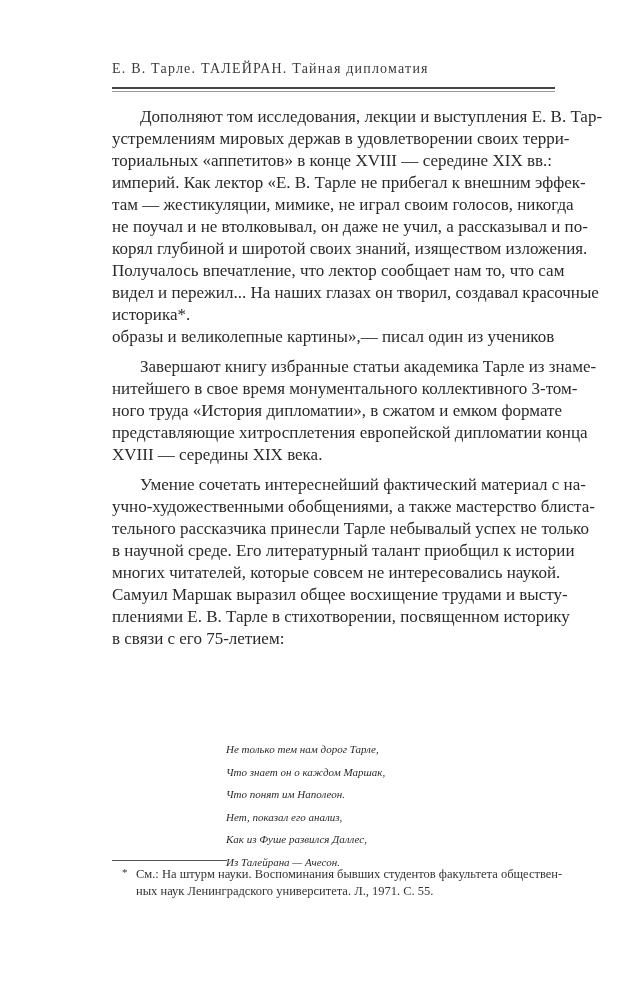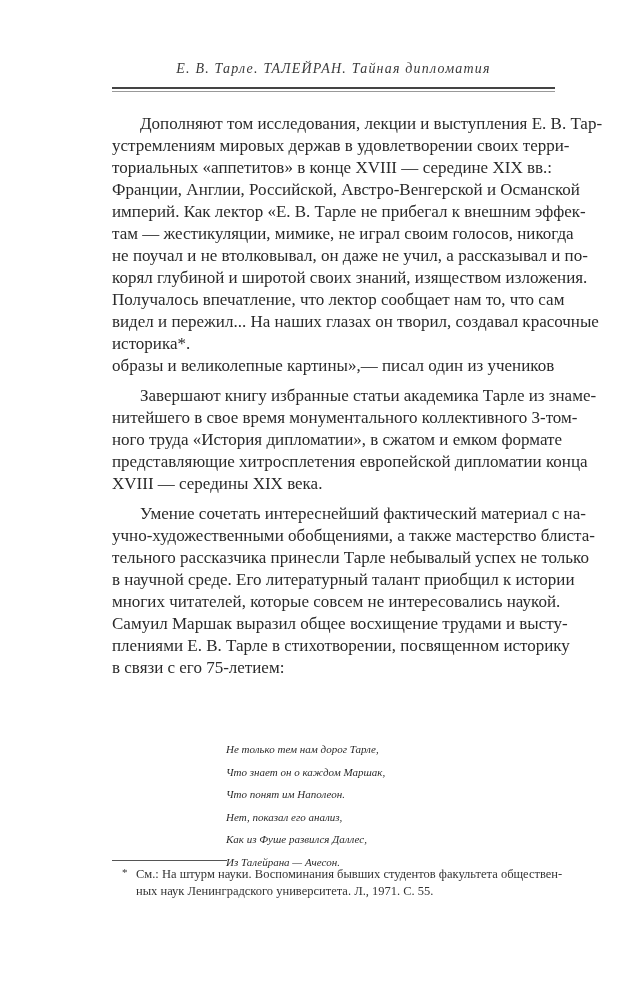--- a/index.html
+++ b/index.html
@@ -1,22 +1,22 @@
 <!DOCTYPE html>
 <html><head>
 <meta charset="utf-8">
 <style>
   html,body{margin:0;padding:0;background:#ffffff;}
   body{width:644px;height:1000px;position:relative;overflow:hidden;
        font-family:"Liberation Serif","DejaVu Serif",serif;color:#2a2a2a;}
-  .header{position:absolute;left:112px;top:60px;width:443px;text-align:center;
-          font-size:14px;letter-spacing:1.2px;color:#3a3a3a;line-height:18px;font-style:italic;}
+  .header{position:absolute;left:112px;top:60px;width:443px;text-align:left;
+          font-size:14px;letter-spacing:1.2px;color:#3a3a3a;line-height:18px;}
   .rule-thick{position:absolute;left:112px;top:87px;width:443px;height:2px;background:#444;}
   .rule-thin{position:absolute;left:112px;top:91px;width:443px;height:1px;background:#999;}
-  .body{position:absolute;left:112px;top:106px;width:440px;font-size:17px;line-height:22px;margin-top:7px;}
+  .body{position:absolute;left:112px;top:106px;width:440px;font-size:17px;line-height:22px;}
   .line{display:block;text-align:justify;text-align-last:justify;white-space:nowrap;height:22px;}
   .line.last{text-align-last:left;}
   .line.indent{padding-left:28px;}
   .para{margin-bottom:8px;}
   .poem{position:absolute;left:226px;top:738px;font-style:italic;font-size:11px;line-height:22.5px;}
   .poem span{display:block;}
   .fn-rule{position:absolute;left:112px;top:860px;width:115px;height:1px;background:#555;}
   .footnote{position:absolute;left:126px;top:866px;width:430px;font-size:12.5px;line-height:17px;color:#333;}
   .footnote .star{position:absolute;left:-4px;top:-2px;font-size:11px;}
   .footnote .fline{display:block;padding-left:10px;white-space:nowrap;}
@@ -27,21 +27,20 @@
 
 <div class="header">Е. В. Тарле. ТАЛЕЙРАН. Тайная дипломатия</div>
 <div class="rule-thick"></div>
 <div class="rule-thin"></div>
 
 <div class="body">
   <div class="para">
     <span class="line indent">Дополняют том исследования, лекции и выступления Е. В. Тар-</span>
     <span class="line">устремлениям мировых держав в удовлетворении своих терри-</span>
     <span class="line">ториальных «аппетитов» в конце XVIII — середине XIX вв.:</span>
-    <span class="line">Франции, Англии, Российской, Австро-Венгерской и Османской</span>
     <span class="line">империй. Как лектор «Е. В. Тарле не прибегал к внешним эффек-</span>
     <span class="line">там — жестикуляции, мимике, не играл своим голосов, никогда</span>
     <span class="line">не поучал и не втолковывал, он даже не учил, а рассказывал и по-</span>
     <span class="line">корял глубиной и широтой своих знаний, изяществом изложения.</span>
     <span class="line">Получалось впечатление, что лектор сообщает нам то, что сам</span>
     <span class="line">видел и пережил... На наших глазах он творил, создавал красочные</span>
     <span class="line last">историка*.</span>
     <span class="line">образы и великолепные картины»,— писал один из учеников</span>
   </div>
   <div class="para">

